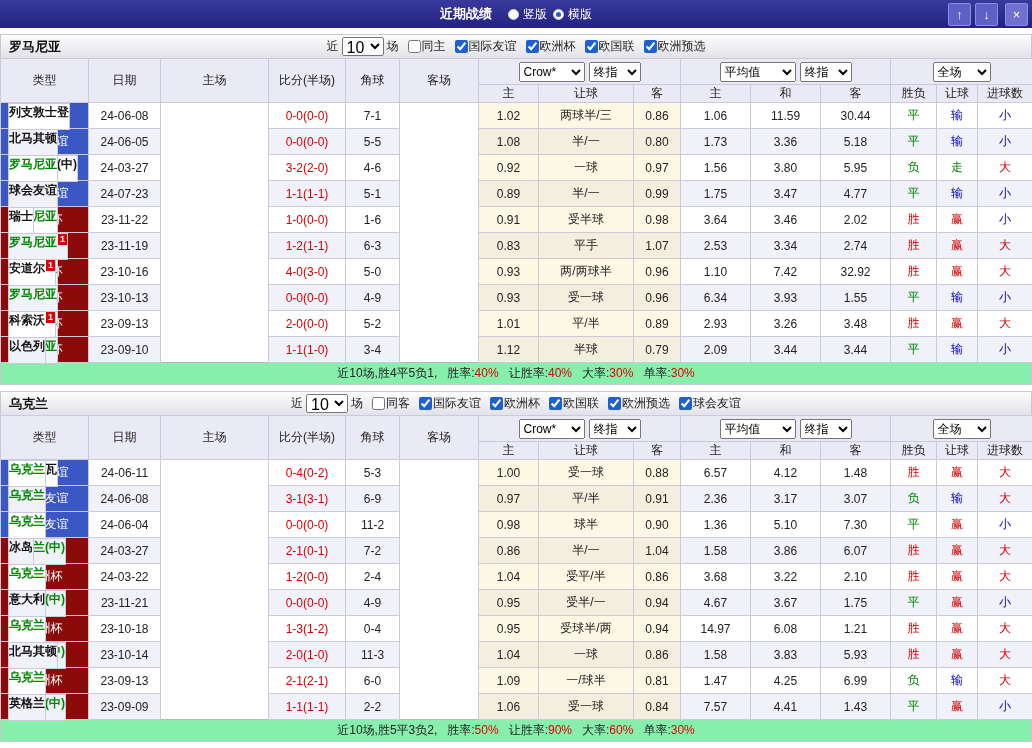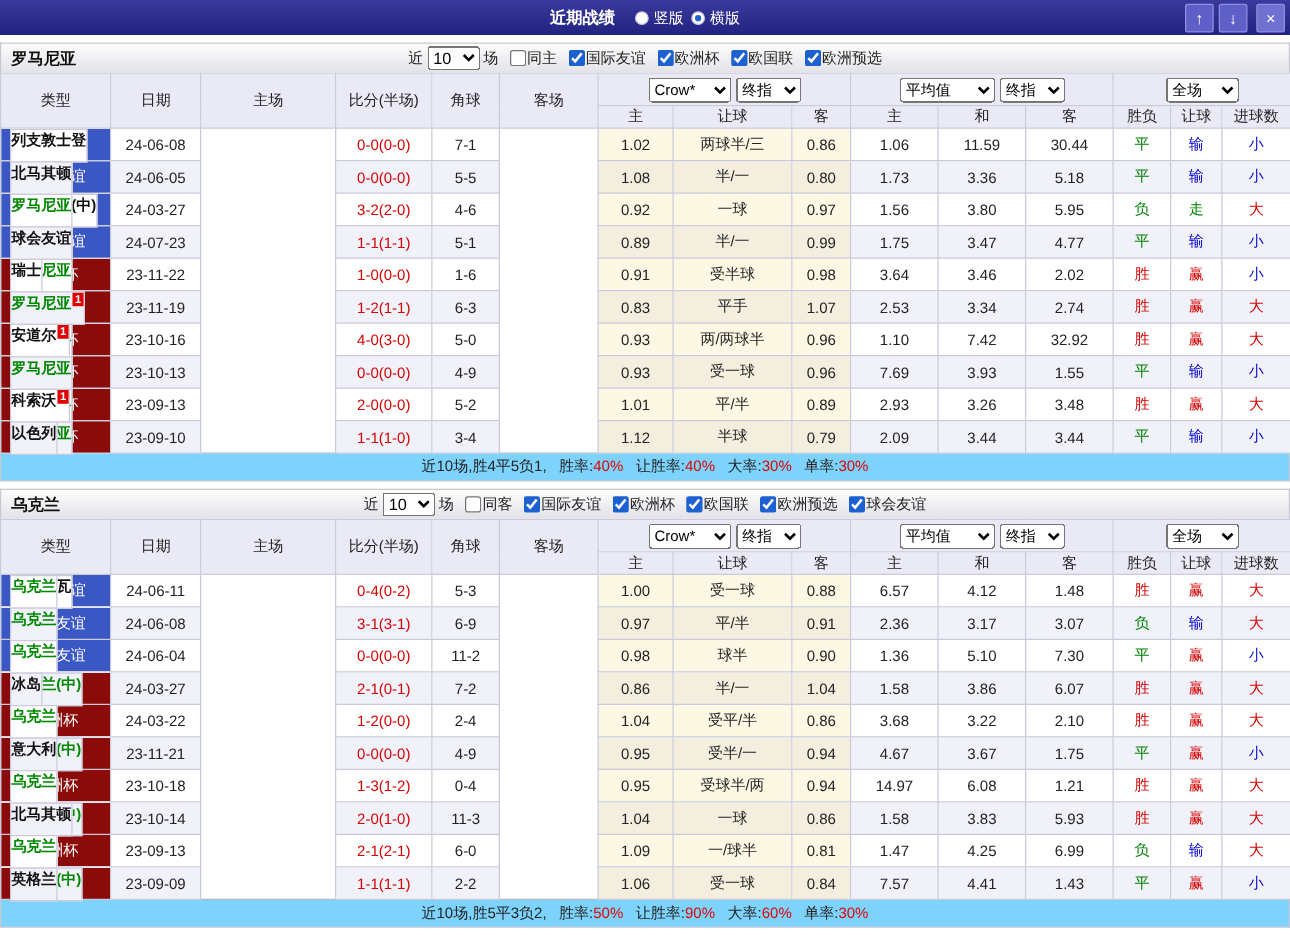--- a/index.html
+++ b/index.html
@@ -17,41 +17,41 @@
   .tb-buttons{position:absolute;right:4px;top:3px;display:flex;gap:4px;}
   .win-btn{width:21px;height:21px;background:#5f5fc8;border:1px solid #8f8fe0;color:#fff;
     display:flex;align-items:center;justify-content:center;font-size:13px;cursor:pointer;border-radius:2px;}
   .win-btn.close{background:#7070d0;margin-left:3px;}
   
   .section{margin-top:6px;}
   .sec-header{height:24px;background:linear-gradient(#fdfdfd,#e2e2e8);border:1px solid #c8c8d2;
     border-bottom:none;display:flex;align-items:center;position:relative;box-sizing:border-box;}
   .team{position:absolute;left:8px;font-weight:bold;font-size:13px;color:#111;}
   .filters{margin:0 auto;display:flex;align-items:center;gap:3px;}
-  .filters select{height:19px;font-size:13px;}
+  .filters select{height:19px;font-size:16px;}
   .cklabel{display:inline-flex;align-items:center;margin-left:2px;cursor:pointer;}
   .cklabel input{width:13px;height:13px;accent-color:#1d61d1;margin:0 1px 0 4px;}
   
   .mtable{border-collapse:collapse;table-layout:fixed;width:1032px;border:1px solid #b6b6c8;}
   .mtable th,.mtable td{border:1px solid #cacada;overflow:hidden;white-space:nowrap;
     text-align:center;font-size:12px;padding:0;}
   .mtable thead th{background:#eaeaf6;font-weight:normal;color:#222;}
   tr.h1{height:26px;} tr.h2{height:17px;}
   .selcell select{margin:0 2px;height:20px;font-size:12px;vertical-align:middle;}
   .mtable tbody td{height:25px;background:#fff;}
   tr.mrow:nth-child(even) td{background:#f1f1fa;}
   .mtable tbody td.h{background:#fdf8e4;}
   tr.mrow:nth-child(even) td.h{background:#f3eede;}
   td.type{color:#fff;}
   td.team.green{color:#008800;}
   td.score{color:#d60000;}
   .card{display:inline-block;background:#e00000;color:#fff;font-size:9px;line-height:11px;
     height:11px;padding:0 2px;margin-left:1px;vertical-align:top;}
   .sec-footer{border:1px solid #c8c8d2;border-top:none;height:22px;display:flex;align-items:center;
-    justify-content:center;gap:10px;box-sizing:border-box;background:#7dd3fc;}
+    justify-content:center;gap:10px;box-sizing:border-box;background:#86efac;}
   .fstat .fval{color:#e00000;}
   .flead{color:#222;}
 </style>
 </head>
 <body>
 
 <div class="topbar">
   <div class="tb-center">
     <span class="tb-title">近期战绩</span>
     <span id="radios"><label class="radio-item"><span class="rdot"></span>竖版</label><label class="radio-item"><span class="rdot sel"></span>横版</label></span>
@@ -243,21 +243,21 @@
           <tr class="mrow">
             <td class="type" style="background: rgb(139, 10, 10);">欧洲杯</td>
             <td class="date">23-10-13</td>
             <td class="team">白俄罗斯</td>
             <td class="score">0-0(0-0)</td>
             <td class="corner">4-9</td>
             <td class="team green">罗马尼亚</td>
             <td class="odds h">0.93</td>
             <td class="odds h">受一球</td>
             <td class="odds h">0.96</td>
-            <td class="odds">7.69</td>
+            <td class="odds">6.34</td>
             <td class="odds">3.93</td>
             <td class="odds">1.55</td>
             <td class="res" style="color: rgb(0, 128, 0);">平</td>
             <td class="res" style="color: rgb(0, 0, 204);">输</td>
             <td class="res" style="color: rgb(0, 0, 204);">小</td>
           </tr>
           <tr class="mrow">
             <td class="type" style="background: rgb(139, 10, 10);">欧洲杯</td>
             <td class="date">23-09-13</td>
             <td class="team green">罗马尼亚</td>

